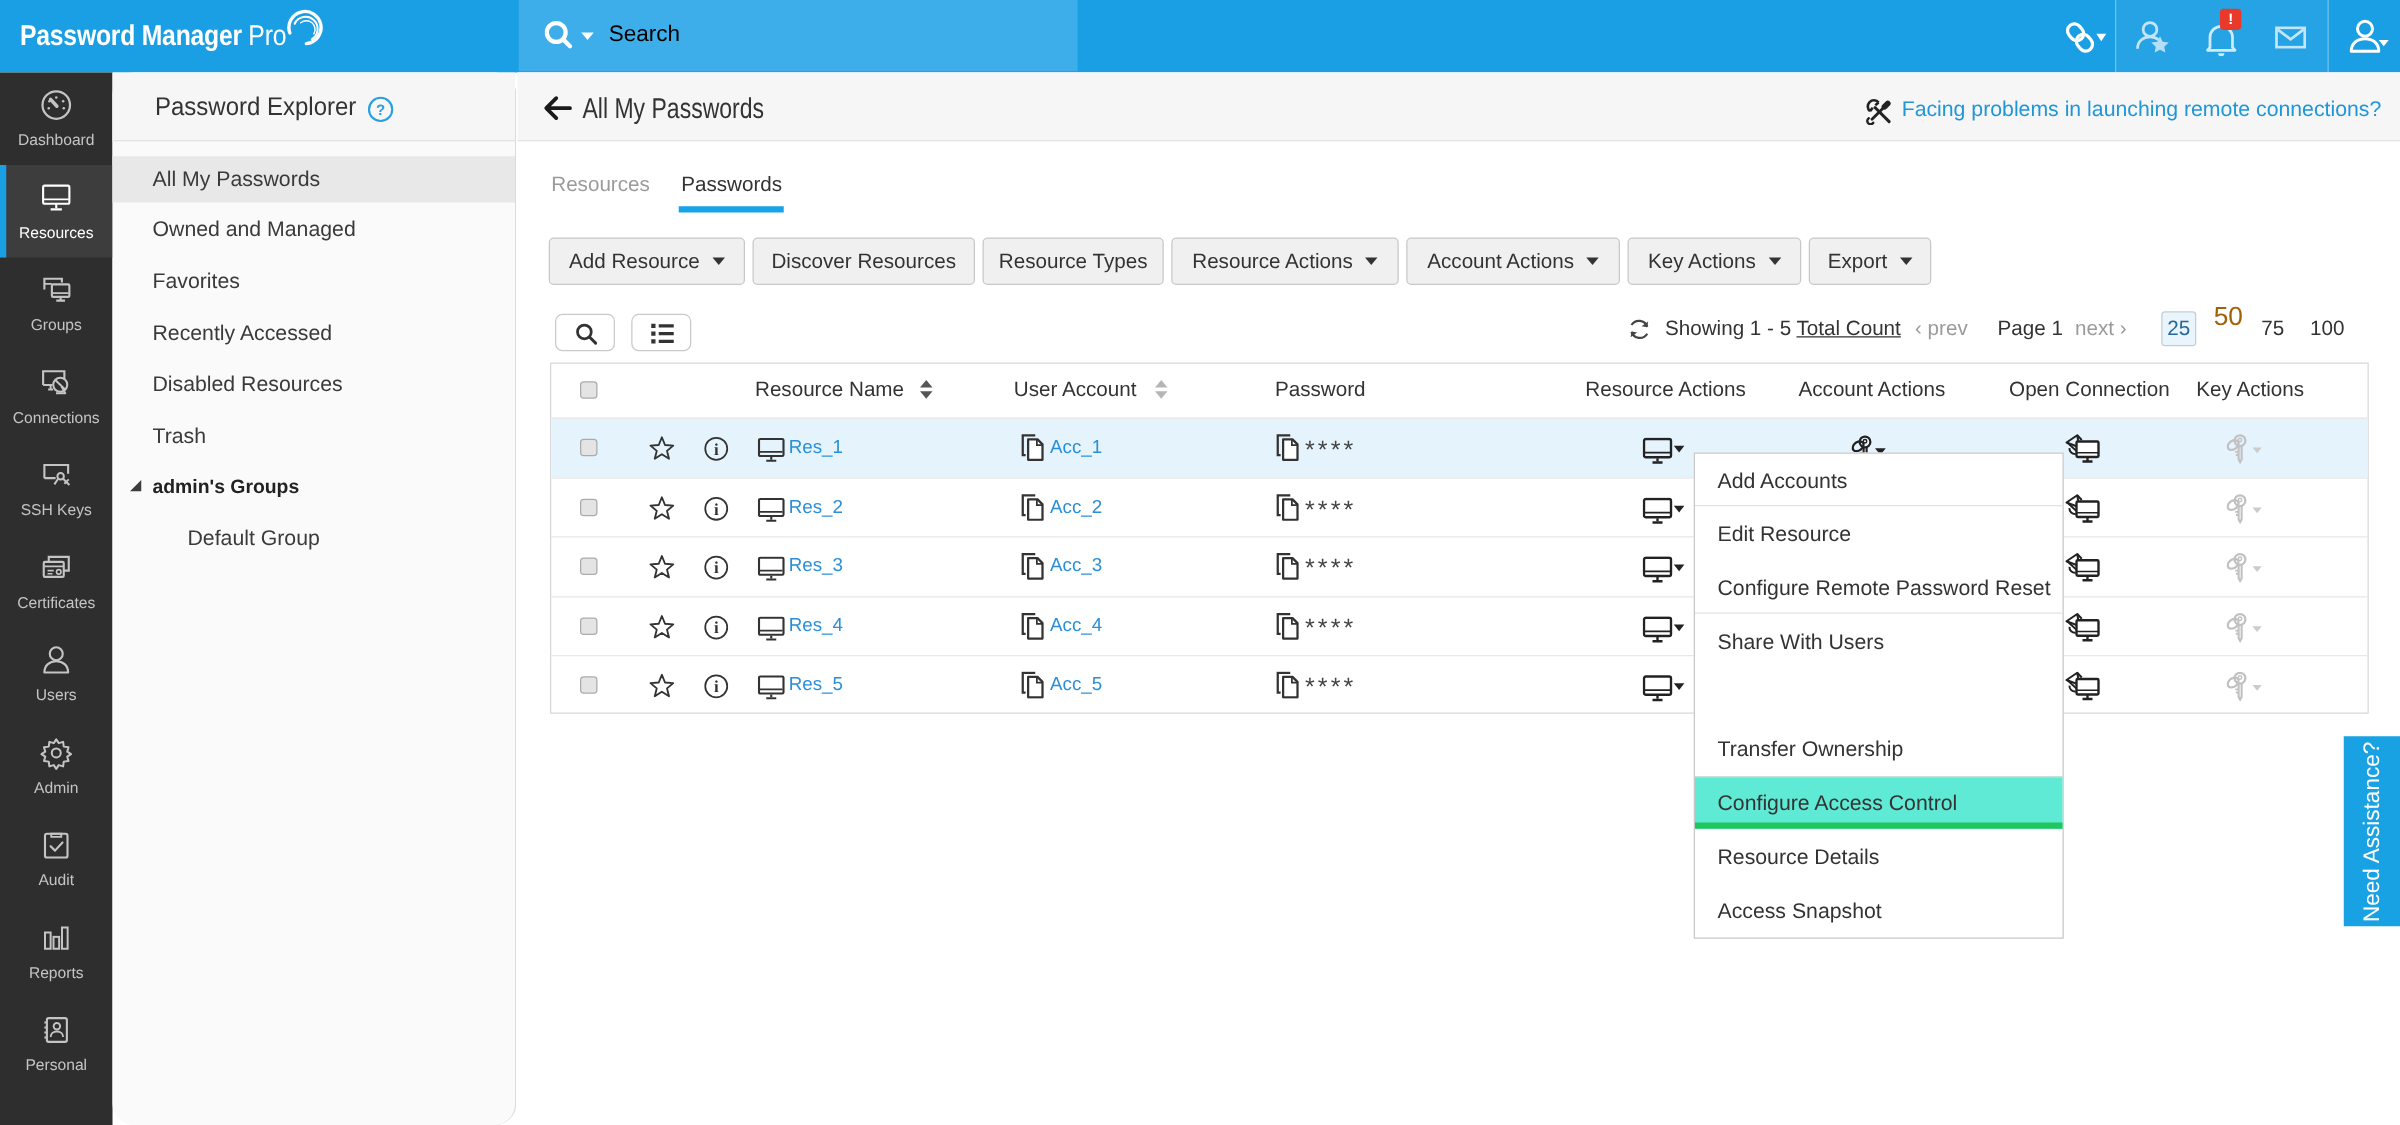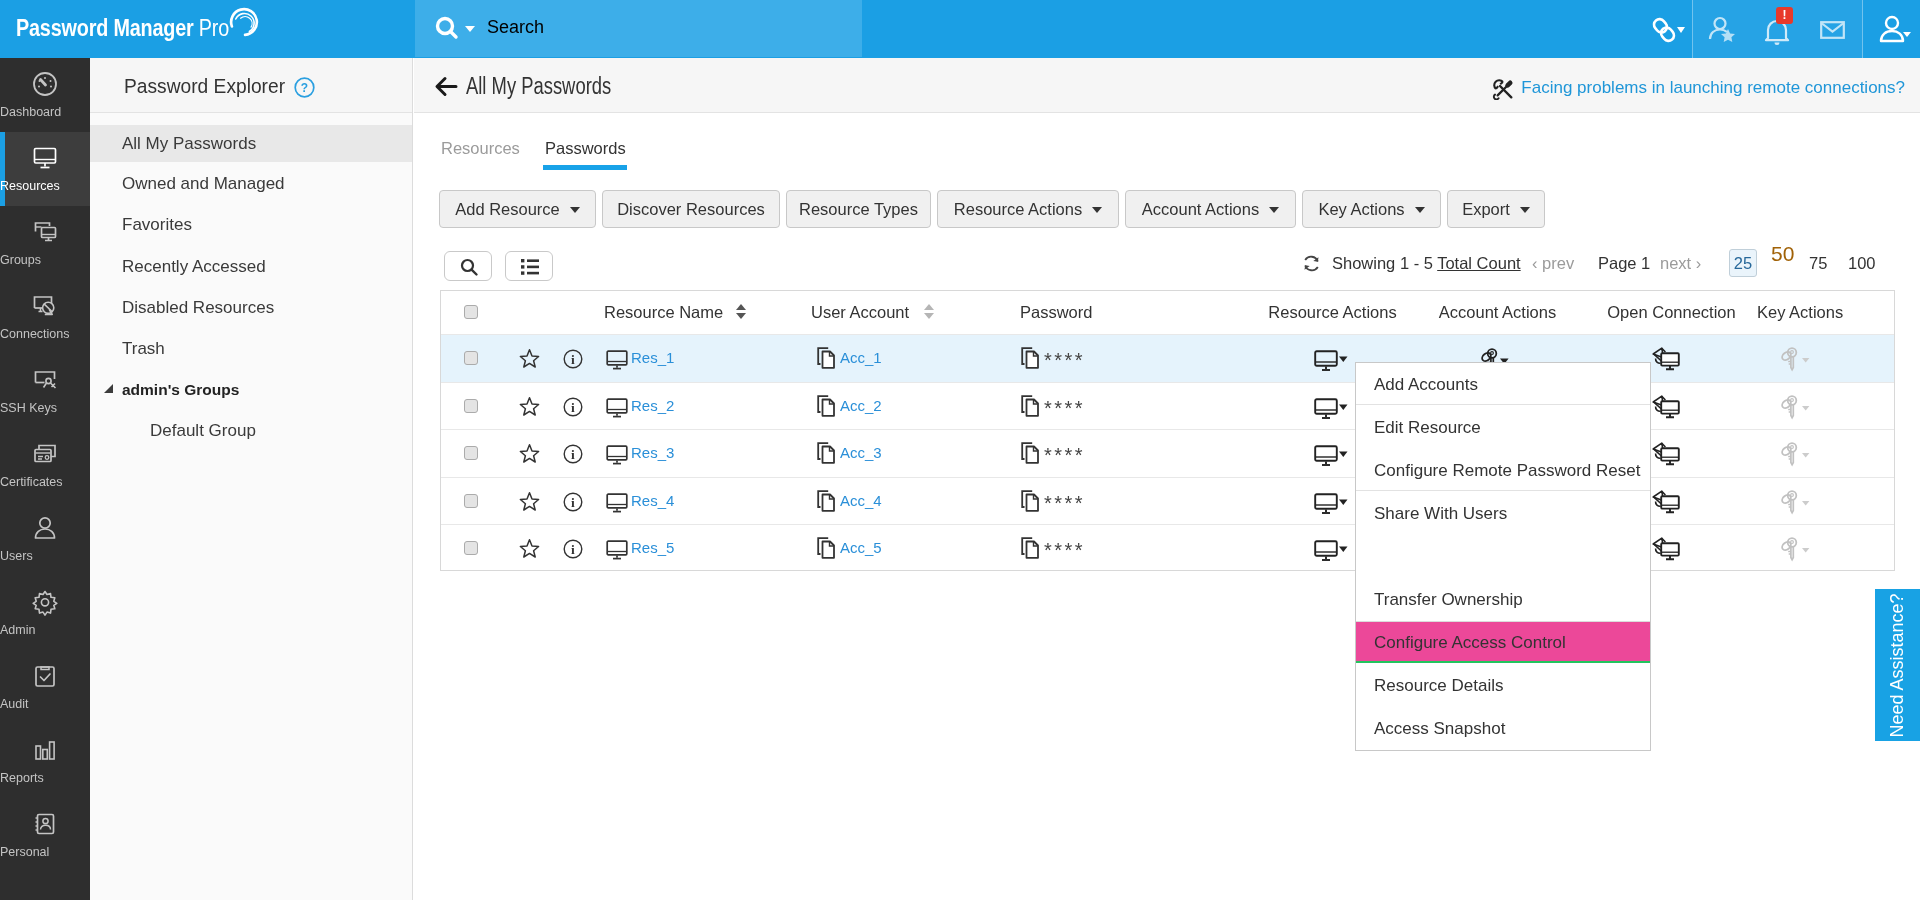--- a/index.html
+++ b/index.html
@@ -8,26 +8,26 @@
 
 #topbar { position:absolute; left:0; top:0; width:1920px; height:58px; background:#1b9fe4; }
 #logo { position:absolute; left:16px; top:15px; color:#fff; font-size:23px; font-weight:bold; letter-spacing:-0.2px; transform:scaleX(0.86); transform-origin:0 0; white-space:nowrap; }
 #logo .pro { font-weight:normal; margin-left:6px; }
 #searchbox { position:absolute; left:415px; top:0; width:447px; height:57px; background:#3daee9; }
 #searchtxt { position:absolute; left:72px; top:17px; color:#000000; font-size:18px; }
 #midicons { position:absolute; left:1692px; top:0; width:171px; height:60px; border-left:1px solid rgba(255,255,255,0.35); border-right:1px solid rgba(255,255,255,0.35); background:rgba(255,255,255,0.05); }
 
 #rail { position:absolute; left:0; top:58px; width:90px; height:842px; background:#2e2e2e; }
 .railitem { position:absolute; left:0; width:90px; height:74px; color:#c4c4c4; }
-.railitem .lbl { position:absolute; top:47px; width:90px; font-size:12.5px; }
+.railitem .lbl { position:absolute; top:47px; width:90px; text-align:center; font-size:12.5px; }
 .railitem svg { position:absolute; left:31px; top:12px; }
 .railitem.sel { background:#3d3d3d; color:#fff; }
 .railitem.sel:before { content:""; position:absolute; left:0; top:0; width:5px; height:74px; background:#1b9fe4; }
 
-#explorer { position:absolute; left:90px; top:58px; width:323px; height:842px; background:#fafafa; border-right:1px solid #dcdcdc; }
+#explorer { position:absolute; left:90px; top:58px; width:323px; height:842px; background:#fafafa; border-right:1px solid #dcdcdc;border-radius:17px; }
 #exptitle { position:absolute; left:0; top:0; width:322px; height:55px; border-bottom:1px solid #e3e3e3; background:#f6f6f6; }
 #exptitle .t { position:absolute; left:34px; top:16px; font-size:20.5px; color:#333; transform:scaleX(0.936); transform-origin:0 0; white-space:nowrap; }
 .expitem { position:absolute; left:0; width:322px; height:41px; font-size:17px; color:#3a3a3a; line-height:41px; padding-left:32px; }
 .expitem.sel { background:#e8e8e8; }
 
 #main { position:absolute; left:414px; top:58px; width:1506px; height:842px; background:#fff; }
 #mainhdr { position:absolute; left:0; top:0; width:1506px; height:55px; border-bottom:1px solid #e3e3e3; background:#f6f6f6; }
 #mh-title { position:absolute; left:52px; top:15px; font-size:23px; font-weight:normal; color:#333; transform:scaleX(0.8); transform-origin:0 0; white-space:nowrap; }
 #mh-link { position:absolute; right:15px; top:20px; font-size:17px; color:#1f96d8; }
 .tab { position:absolute; top:81px; font-size:16.5px; }
@@ -570,19 +570,19 @@
     </svg>
     </div>
   </div>
 </div>
 <div id="menu">
   <div class="mitem" style="top:0;border-bottom:1px solid #e2e2e2">Add Accounts</div>
   <div class="mitem" style="top:43px">Edit Resource</div>
   <div class="mitem" style="top:86px;border-bottom:1px solid #e2e2e2">Configure Remote Password Reset</div>
   <div class="mitem" style="top:129px">Share With Users</div>
   <div class="mitem" style="top:215px">Transfer Ownership</div>
-  <div class="mitem" style="top:258px;background:#ec4899;border-top:1px solid #dcdcdc;border-bottom:2px solid #22c55e;line-height:41px">Configure Access Control</div>
+  <div class="mitem" style="top:258px;background:#5eead4;border-top:1px solid #dcdcdc;border-bottom:5px solid #22c55e;line-height:41px">Configure Access Control</div>
   <div class="mitem" style="top:301px">Resource Details</div>
   <div class="mitem" style="top:344px">Access Snapshot</div>
 </div>
 <div id="needhelp">
     <span>Need Assistance?</span>
   </div>
 
 </body></html>

